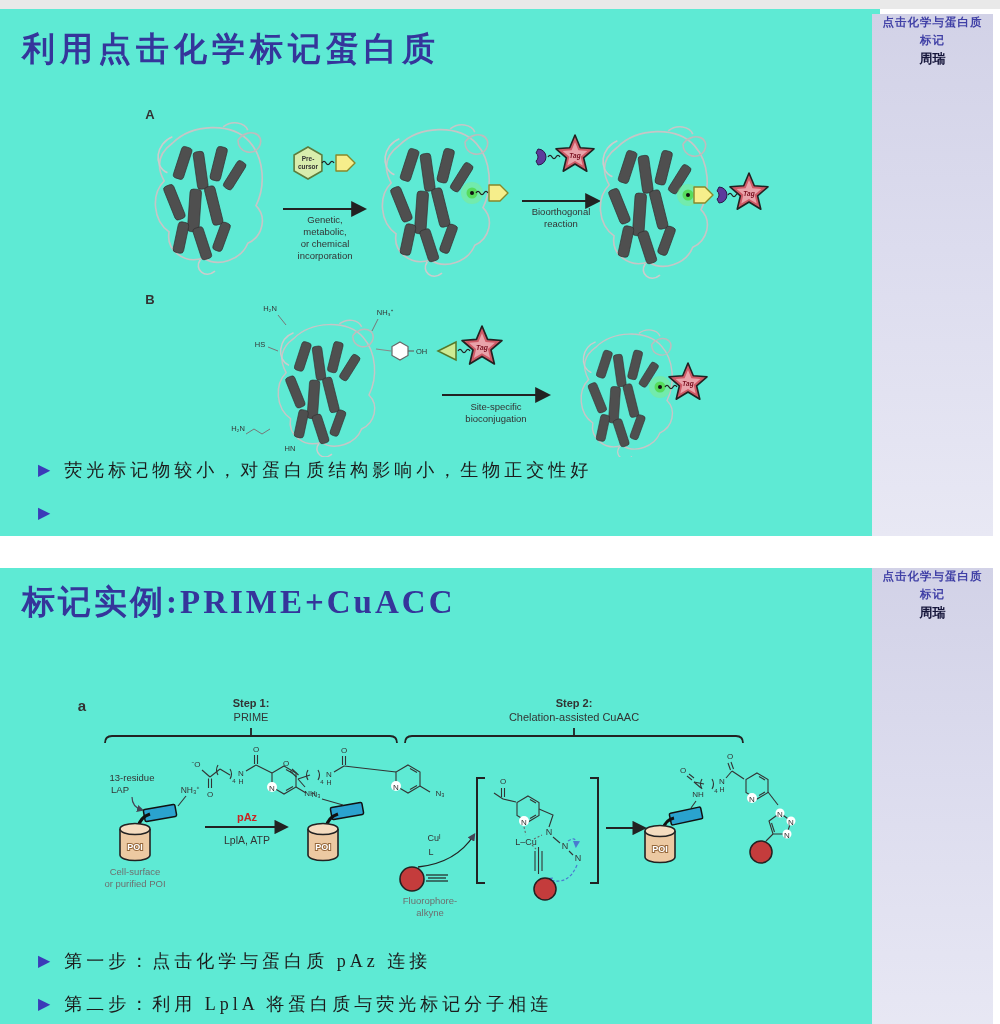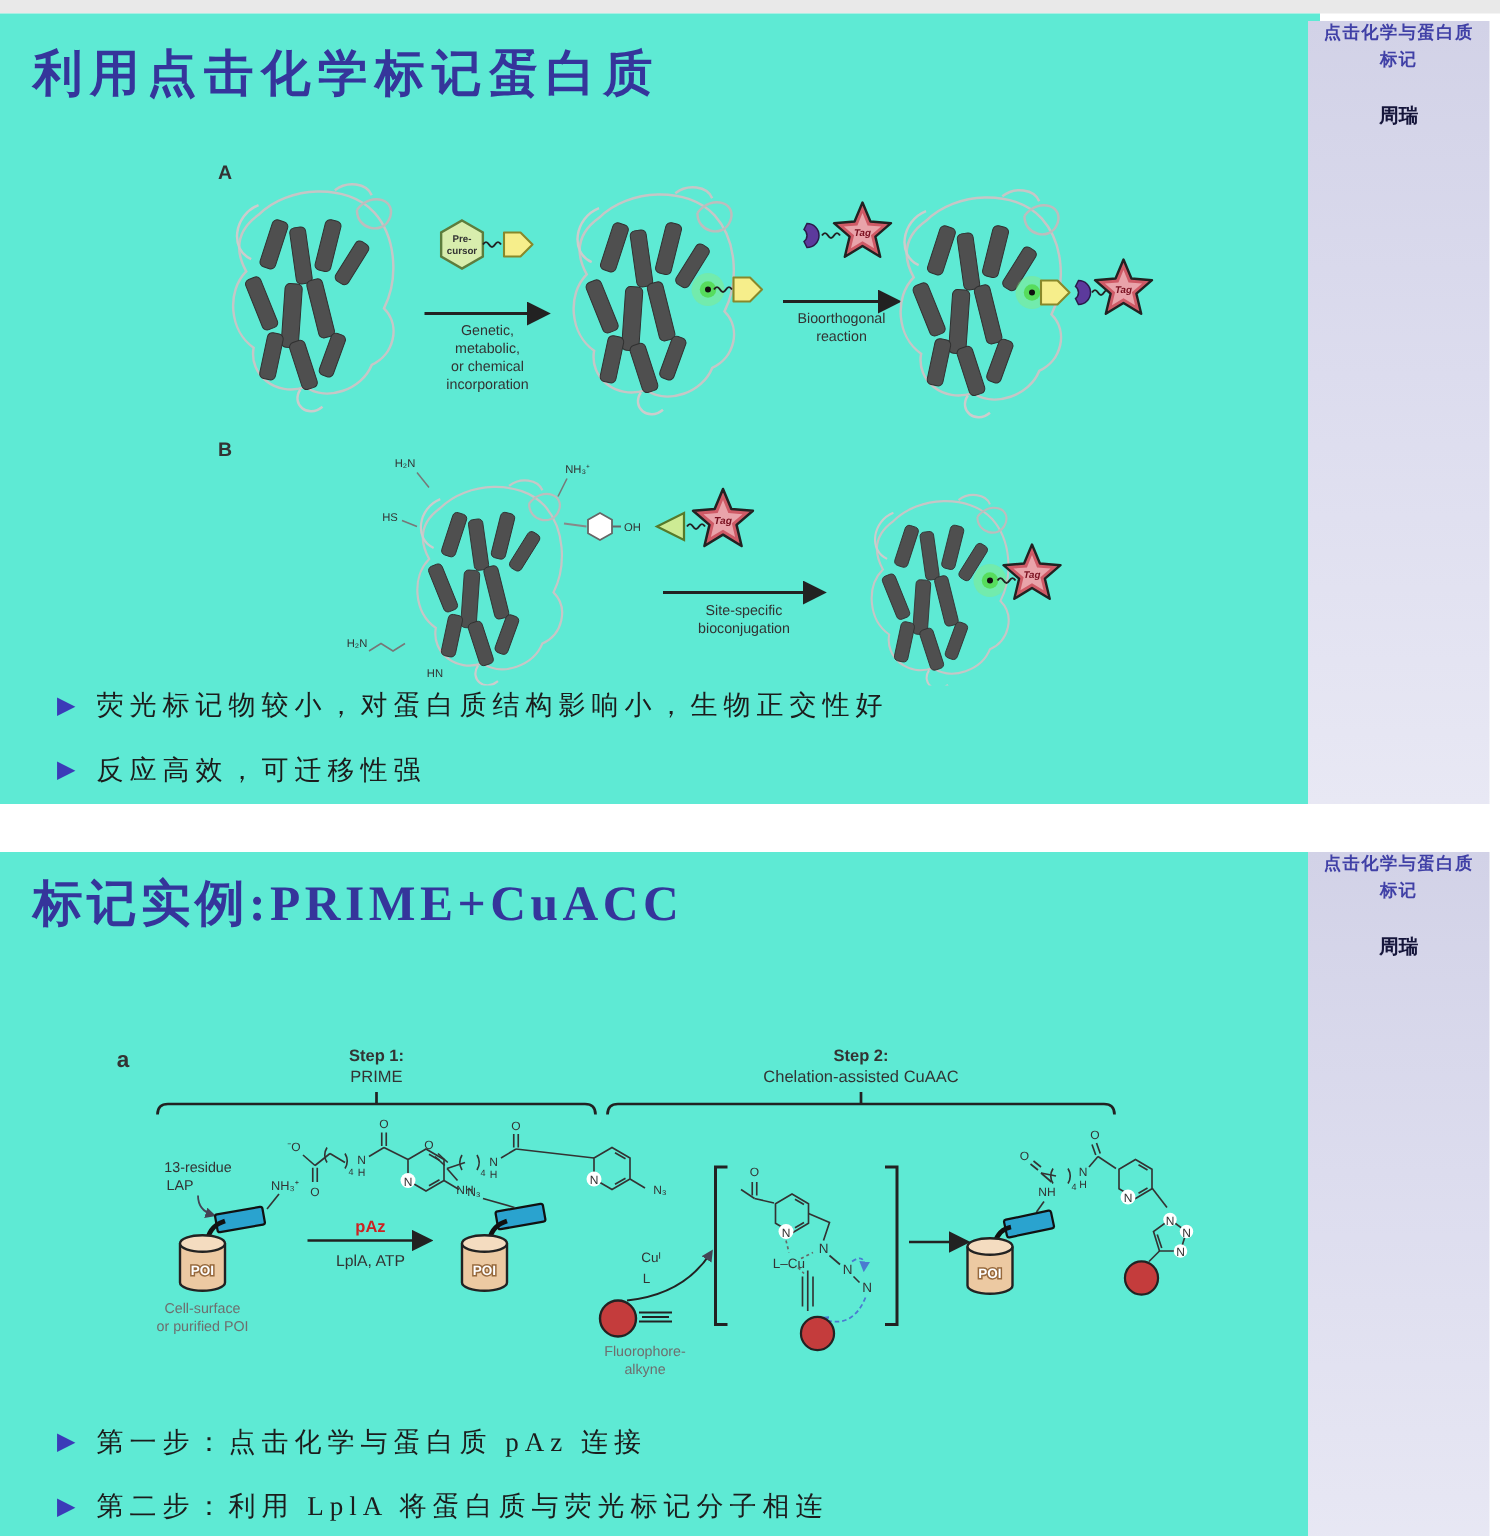--- a/index.html
+++ b/index.html
@@ -36,21 +36,21 @@
 
   .sidebar {
     position:absolute; left:872px; width:121px;
     background:linear-gradient(180deg, #d2d2e7 0%, #dcdcee 45%, #e8e8f4 100%);
     text-align:center;
   }
   #sidebar1 { top:5px; height:522px; }
   #sidebar2 { top:0;   height:473px; }
   .sidebar-title { font-size:11.5px; font-weight:bold; color:#4040a6;
                    line-height:1.55; letter-spacing:1px; }
-  .sidebar-author { margin-top:18px; font-size:13px; color:#15153a; font-weight:bold; }
+  .sidebar-author { font-size:13px; color:#15153a; font-weight:bold; }
 
   svg text { font-family:"Liberation Sans", sans-serif; fill:#333333; text-anchor:middle; }
   svg text.left { text-anchor:start; }
   svg text.gray { fill:#6e6e6e; }
   svg text.red  { fill:#cc2222; font-weight:bold; }
   svg text.bold { font-weight:bold; }
   svg text.tagt { fill:#7a1020; font-style:italic; font-weight:bold; }
   svg text.poit { fill:#ffffff; font-weight:bold; paint-order:stroke; stroke:#96683c; stroke-width:2px; }
 </style>
 </head>
@@ -184,21 +184,20 @@
     </g>
   </svg>
 
   <div class="bullets">
     <div class="bullet">
       <span class="bullet-marker">▶</span>
       <span class="bullet-text">荧光标记物较小，对蛋白质结构影响小，生物正交性好</span>
     </div>
     <div class="bullet">
       <span class="bullet-marker">▶</span>
-      <span class="bullet-text">反应高效，可迁移性强</span>
     </div>
   </div>
 
   <div class="sidebar" id="sidebar1">
     <div class="sidebar-title">
       <div>点击化学与蛋白质</div>
       <div>标记</div>
     </div>
     <div class="sidebar-author">周瑞</div>
   </div>

